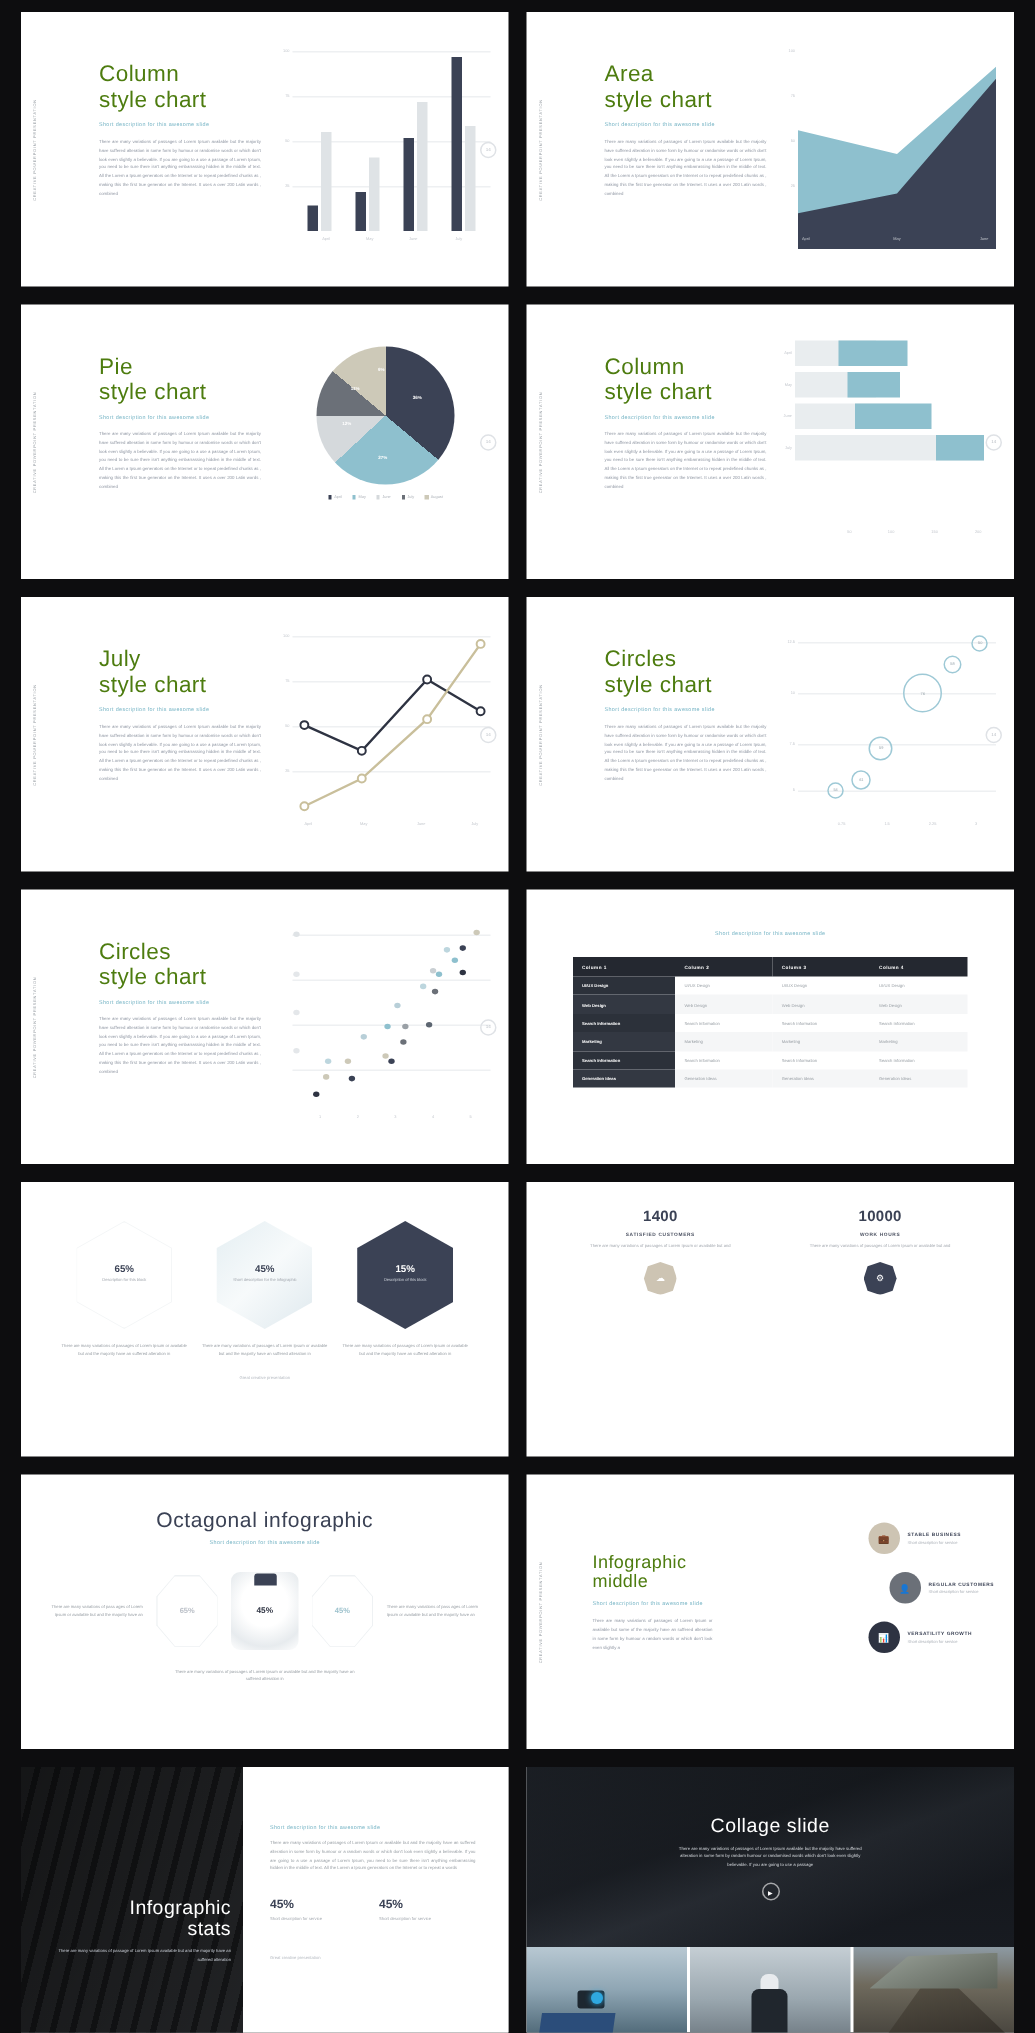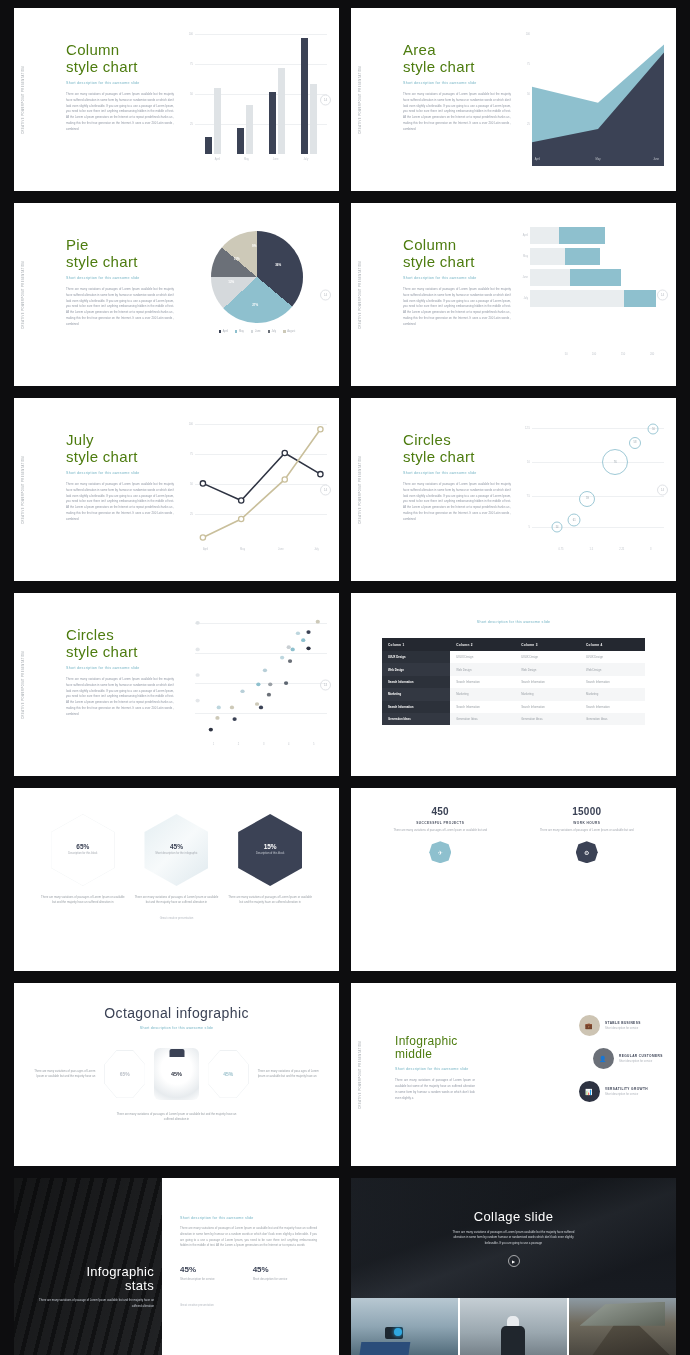--- a/index.html
+++ b/index.html
@@ -559,27 +559,27 @@
         </div>
         <div class="hex-desc">There are many variations of passages of Lorem Ipsum or available but and the majority have an suffered alteration in</div>
       </div>
     </div>
     <div style="text-align:center;font-size:2.8px;color:#b6bbc2;margin-top:10px">Great creative presentation</div>
   </div>
 
   <div class="slide">
     <div style="display:flex;justify-content:space-around;padding:18px 16px 0;">
       <div class="statcol">
-        <div class="stat-num">450</div>
-        <div class="stat-lab">SUCCESSFUL PROJECTS</div>
+        <div class="stat-num">1400</div>
+        <div class="stat-lab">SATISFIED CUSTOMERS</div>
         <div class="stat-desc">There are many variations of passages of Lorem Ipsum or available but and</div>
-        <div class="blob" style="background:#8ec0ce">✈</div>
+        <div class="blob" style="background:#cdc4b3">☁</div>
       </div>
       <div class="statcol">
-        <div class="stat-num">15000</div>
+        <div class="stat-num">10000</div>
         <div class="stat-lab">WORK HOURS</div>
         <div class="stat-desc">There are many variations of passages of Lorem Ipsum or available but and</div>
         <div class="blob" style="background:#3b4255">⚙</div>
       </div>
     </div>
   </div>
 
   <div class="slide">
     <div class="t-center" style="padding-top:22px">
       <div class="t-title">Octagonal infographic</div>

